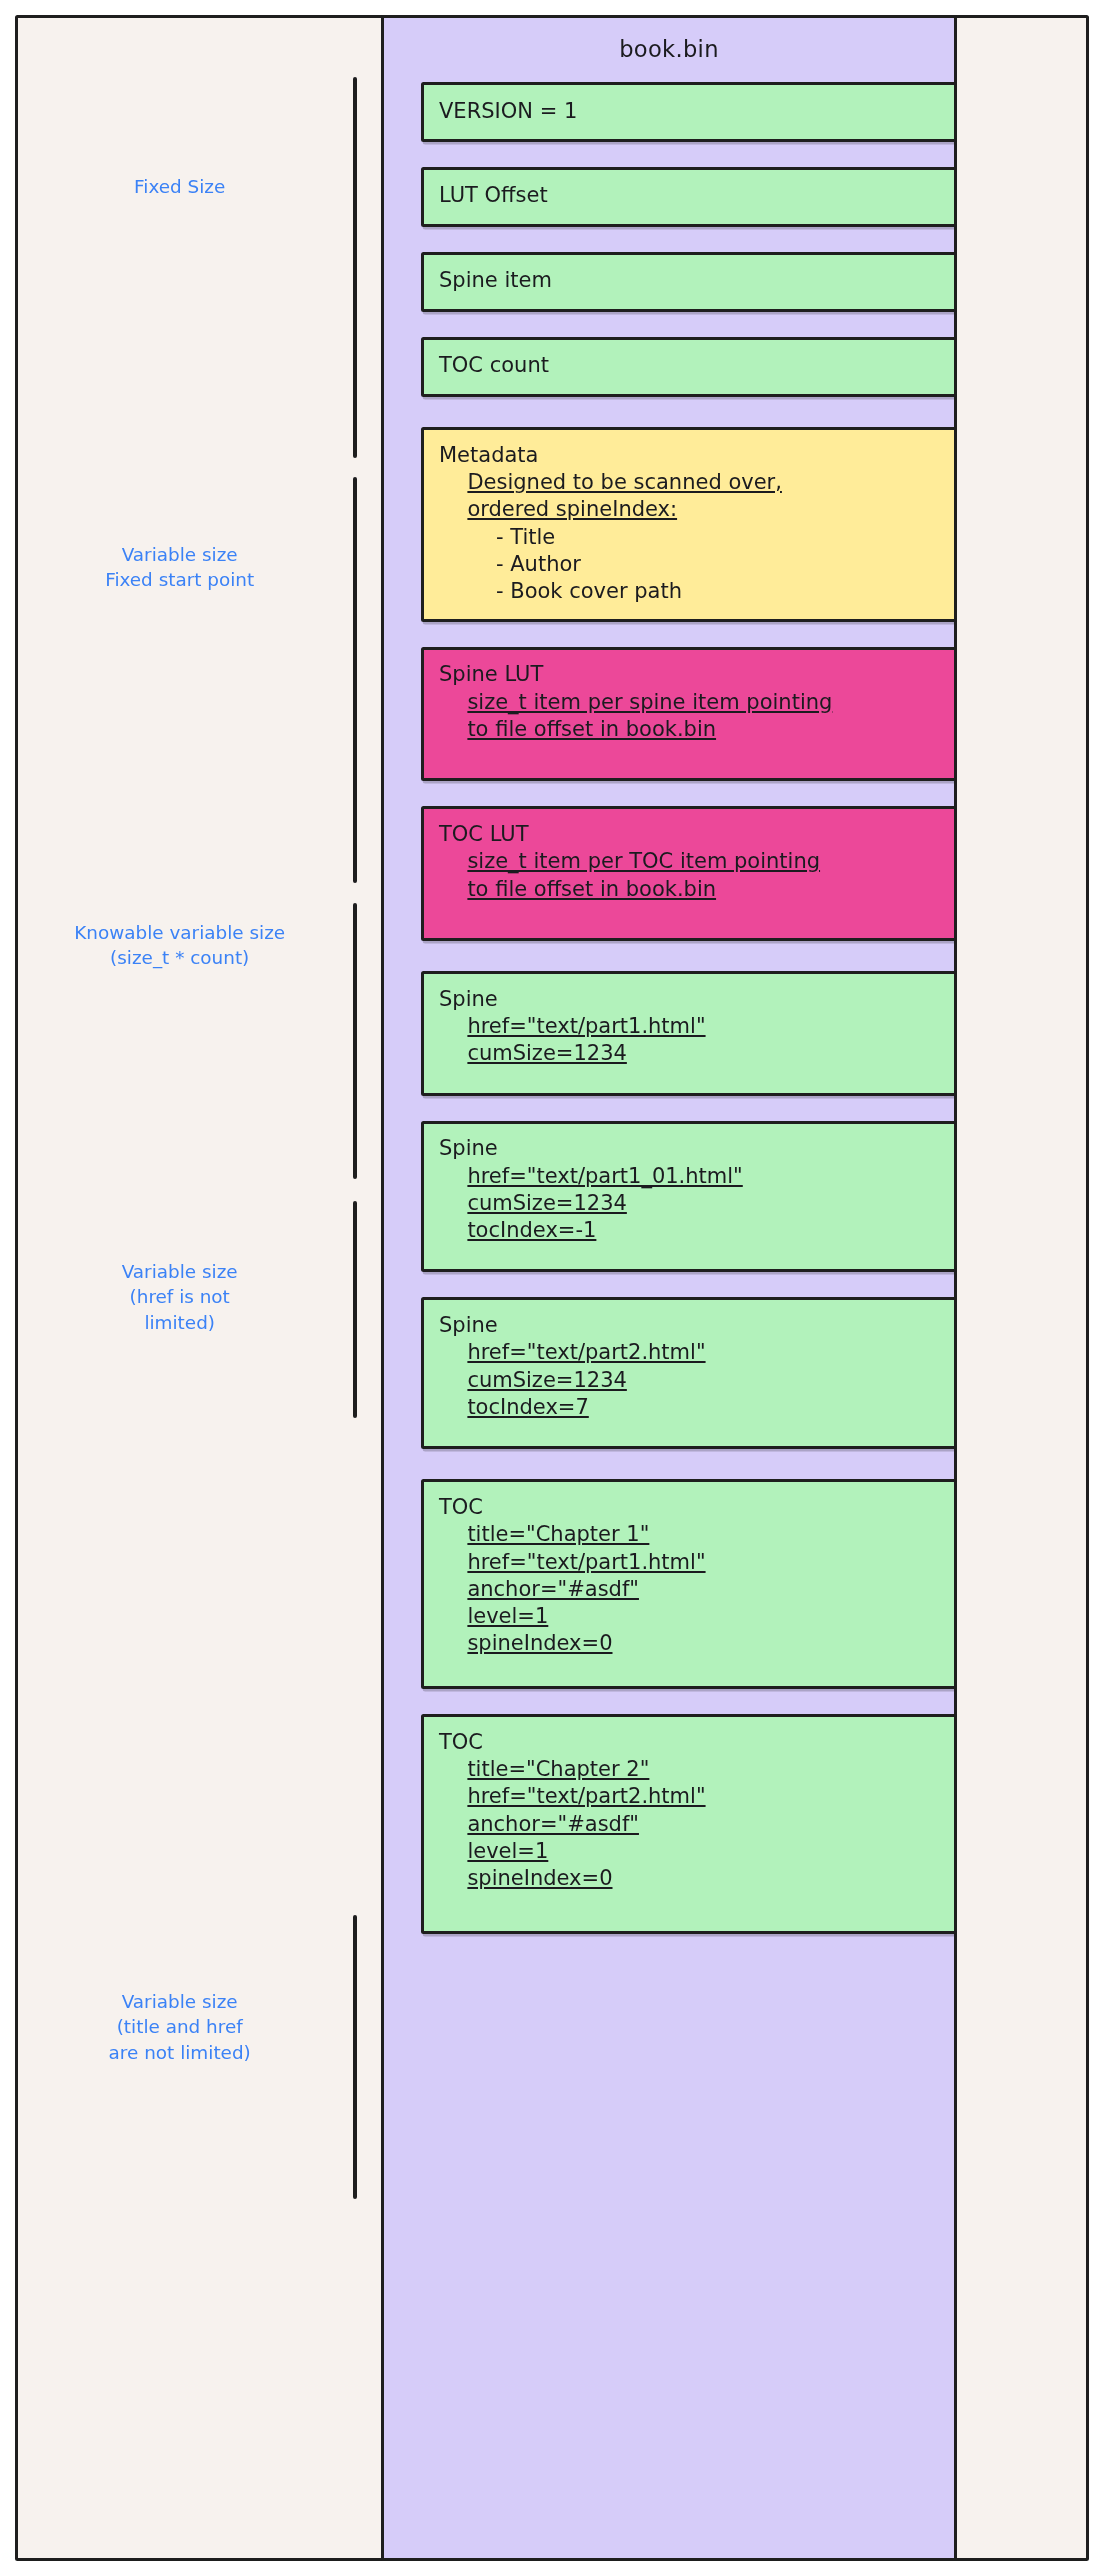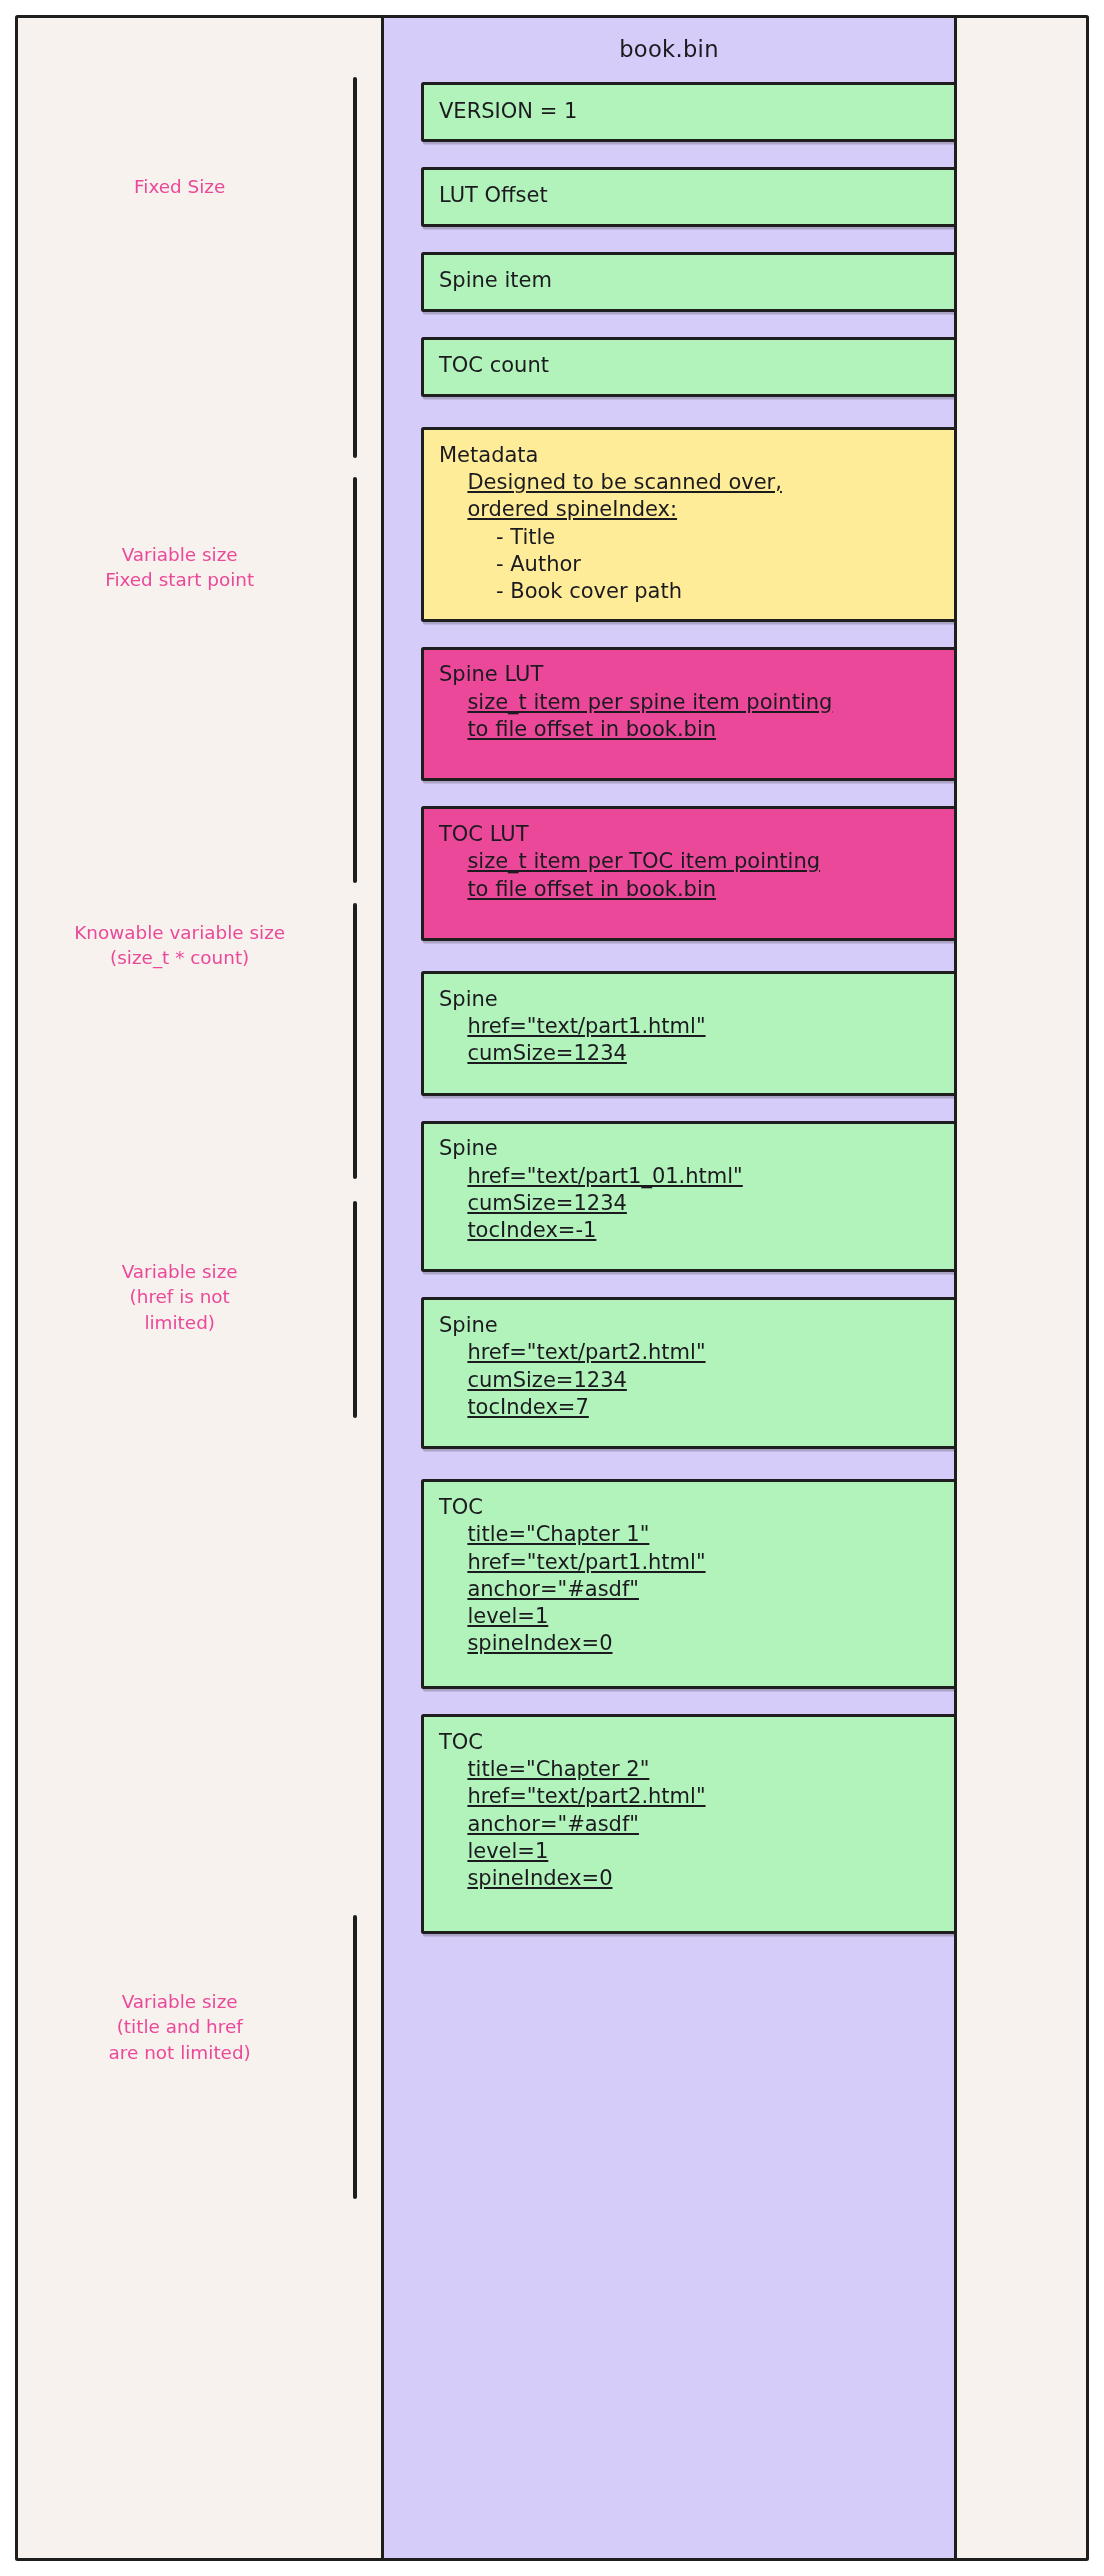--- a/index.html
+++ b/index.html
@@ -91,21 +91,21 @@
   .card.one-line { padding-top: 12.5px; padding-bottom: 14.2px; }
 
   
   .side-label {
     position: absolute;
     width: 326px;
     left: 16.7px;
     text-align: center;
     font-size: 18.4px;
     line-height: 1.38;
-    color: #ec4899;
+    color: #3b82f6;
   }
   .side-label .l { display: block; white-space: pre; }
 
   
   .bracket {
     position: absolute;
     left: 353px;
     width: 4.2px;
     background: #1e1e1e;
     border-radius: 2.5px;

